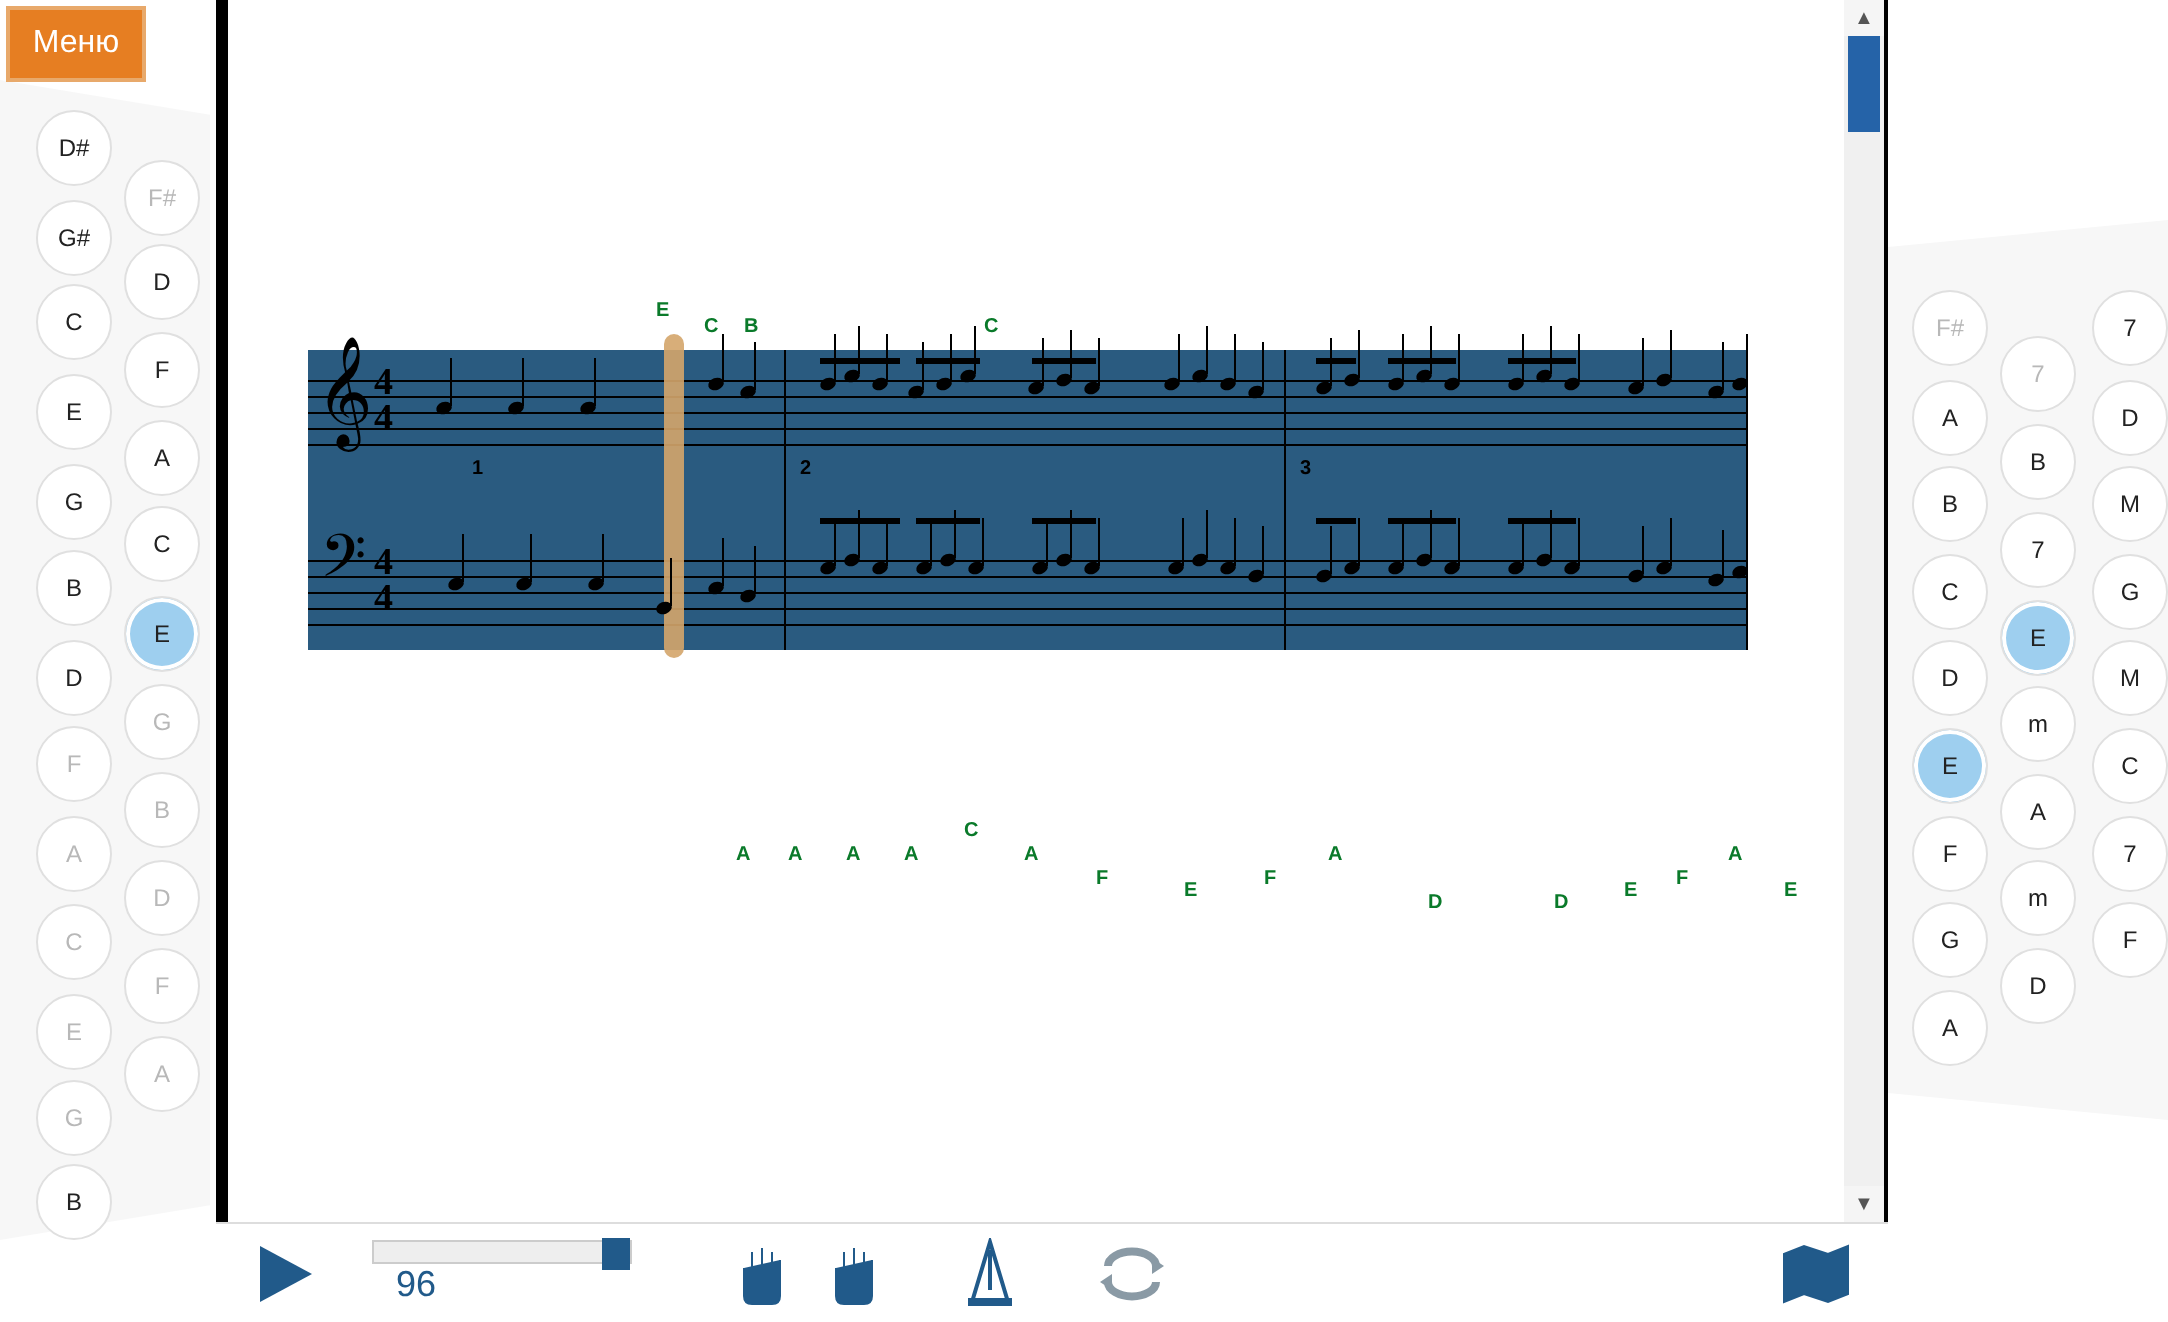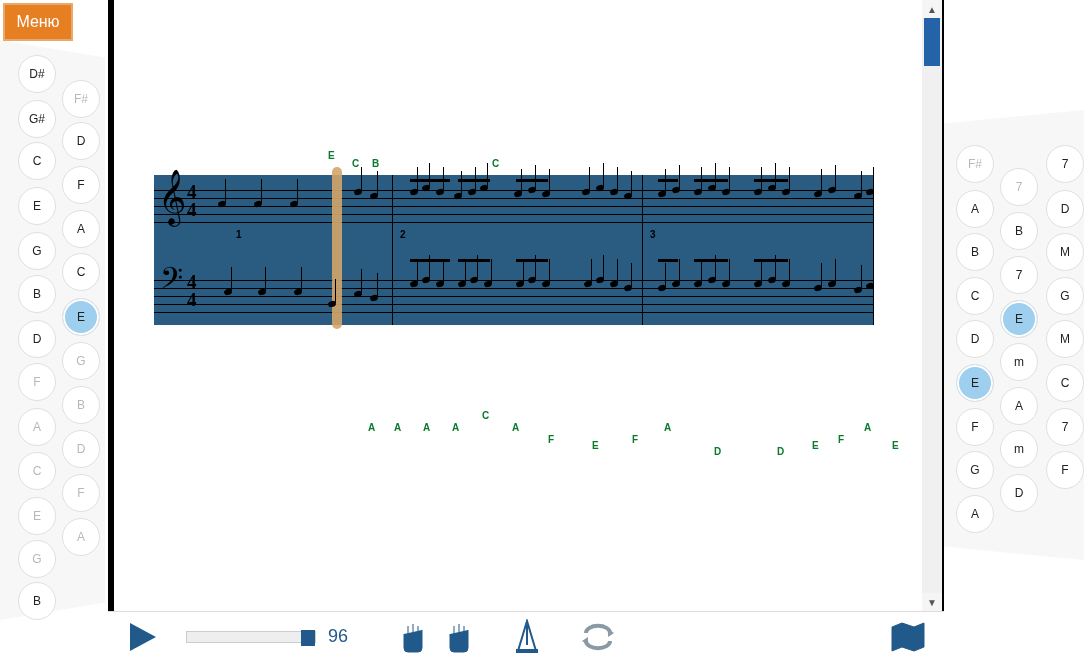--- a/index.html
+++ b/index.html
@@ -73,21 +73,21 @@
   .anno-row2 { font-size:10px; font-weight:bold; color:#0a7a2a; position:absolute; }
 
   .toolbar {
     position: absolute; left: 108px; right: 140px; bottom: 0; height: 50px;
     background: #fff; border-top: 1px solid #ddd;
     display:flex; align-items:center;
   }
   .tool { margin: 0 8px; cursor:pointer; display:flex; align-items:center; }
   .play-btn svg, .hand svg, .metr svg, .loop svg, .map svg { display:block; }
 
-  .tempo-slider { display:flex; align-items:center; margin-left: 20px; }
+  .tempo-slider { display:flex; align-items:flex-start; margin-left: 20px; flex-direction: column; }
   .slider-track { width: 130px; height: 12px; background: #eee; border:1px solid #ccc; position:relative; }
   .slider-thumb { position:absolute; right:0; top:-2px; width:14px; height:16px; background:#215a8a; }
   .tempo-val { margin-left: 12px; color:#215a8a; font-size:18px; font-weight:400; }
 
   .spacer { flex:1; }
 </style>
 </head>
 <body>
 
 <div class="wedge-left"></div>

